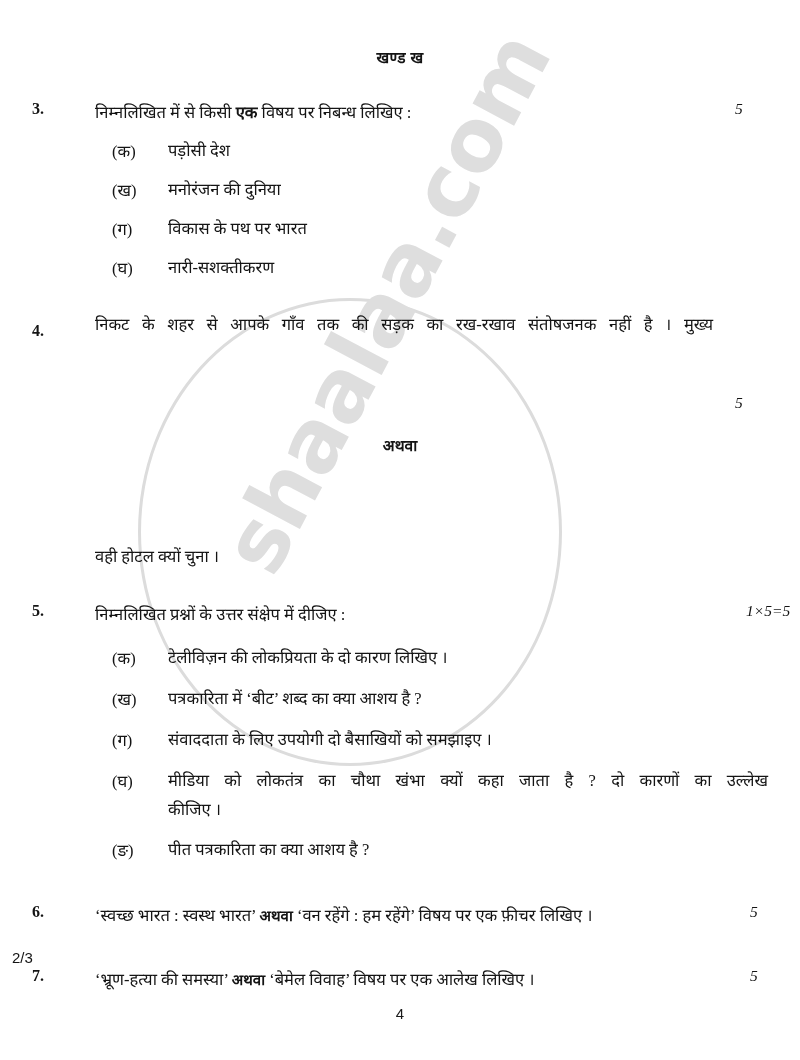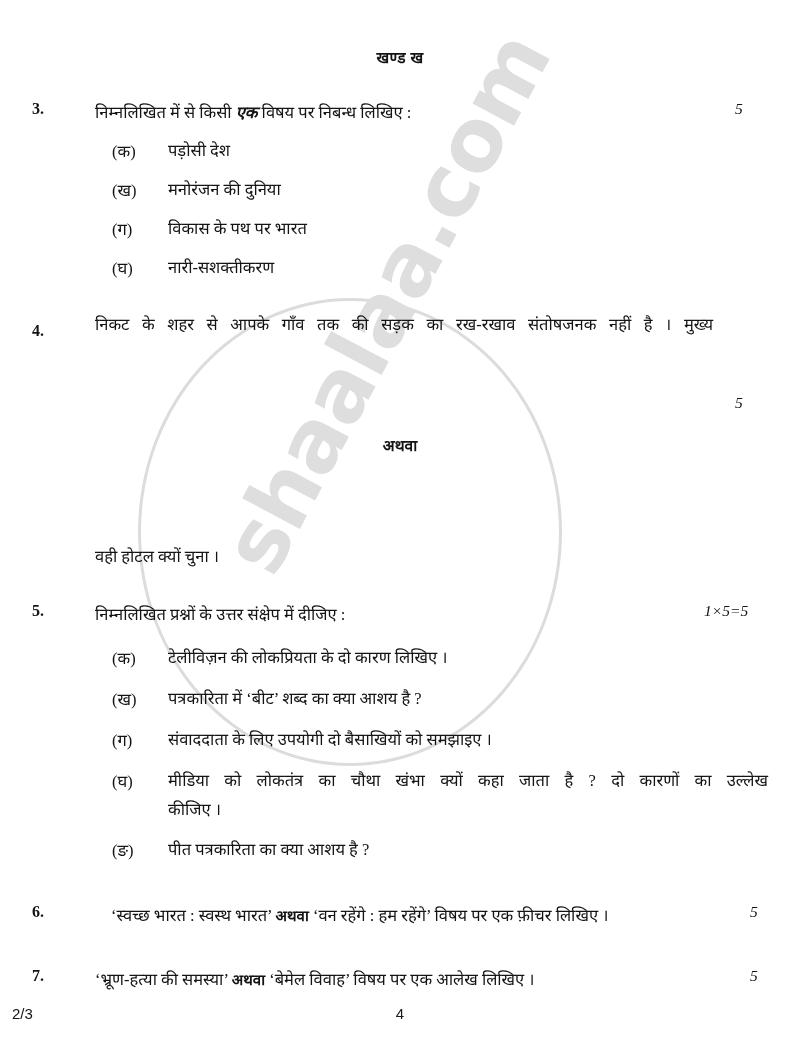--- a/index.html
+++ b/index.html
@@ -135,38 +135,38 @@
   }
   .athava {
     position: absolute;
     left: 0;
     width: 800px;
     text-align: center;
     font-family: "Liberation Sans", "DejaVu Sans", sans-serif;
     font-weight: bold;
     font-size: 15.5px;
   }
-  b.inl { font-weight: bold; font-style: italic; }
+  b.inl { font-weight: bold; }
   b.sans { font-family: "Liberation Sans", "DejaVu Sans", sans-serif; font-weight: bold; font-size: 15px; }
 
   
   .foot-page {
     position: absolute;
     left: 0;
     top: 1005px;
     width: 800px;
     text-align: center;
     font-family: "Liberation Sans", "DejaVu Sans", sans-serif;
     font-size: 15px;
     color: #1a1a1a;
   }
   .foot-frac {
     position: absolute;
     left: 12px;
-    top: 1005px;
+    top: 949px;
     font-family: "Liberation Sans", "DejaVu Sans", sans-serif;
     font-size: 15px;
   }
   .foot-visit {
     position: absolute;
     left: 10px;
     top: 1019px;
     font-family: "Liberation Sans", "DejaVu Sans", sans-serif;
     font-size: 21px;
     color: #000;
@@ -214,21 +214,21 @@
   <div class="para-just" style="top:312px;">निकट के शहर से आपके गाँव तक की सड़क का रख-रखाव संतोषजनक नहीं है । मुख्य</div>
   <div class="marks" style="top:394px;">5</div>
 
   <div class="athava" style="top:434px;">अथवा</div>
 
   <div class="para-line" style="top:544px;">वही होटल क्यों चुना ।</div>
 
   <div class="qrow" style="top:602px;">
     <span class="qnum">5.</span>
     <span class="qbody">निम्नलिखित प्रश्नों के उत्तर संक्षेप में दीजिए :</span>
-    <span class="marks" style="left:704px;">1×5=5</span>
+    <span class="marks" style="left:746px;">1×5=5</span>
   </div>
 
   <div class="opt" style="top:646px;">
     <span class="opt-label">(क)</span>
     <span class="opt-text">टेलीविज़न की लोकप्रियता के दो कारण लिखिए ।</span>
   </div>
   <div class="opt" style="top:687px;">
     <span class="opt-label">(ख)</span>
     <span class="opt-text">पत्रकारिता में ‘बीट’ शब्द का क्या आशय है ?</span>
   </div>
@@ -243,21 +243,21 @@
   <div class="opt" style="top:798px;">
     <span class="opt-text">कीजिए ।</span>
   </div>
   <div class="opt" style="top:838px;">
     <span class="opt-label">(ङ)</span>
     <span class="opt-text">पीत पत्रकारिता का क्या आशय है ?</span>
   </div>
 
   <div class="qrow" style="top:903px;">
     <span class="qnum">6.</span>
-    <span class="qbody" style="width:640px; white-space:nowrap;margin-left:16px;"><span>‘स्वच्छ भारत : स्वस्थ भारत’</span> <b class="sans">अथवा</b> <span>‘वन रहेंगे : हम रहेंगे’</span> <span>विषय पर एक फ़ीचर लिखिए ।</span></span>
+    <span class="qbody" style="width:640px; white-space:nowrap;"><span>‘स्वच्छ भारत : स्वस्थ भारत’</span> <b class="sans">अथवा</b> <span>‘वन रहेंगे : हम रहेंगे’</span> <span>विषय पर एक फ़ीचर लिखिए ।</span></span>
     <span class="marks" style="left:750px;">5</span>
   </div>
 
   <div class="qrow" style="top:967px;">
     <span class="qnum">7.</span>
     <span class="qbody" style="width:640px; white-space:nowrap;"><span>‘भ्रूण-हत्या की समस्या’</span> <b class="sans">अथवा</b> <span>‘बेमेल विवाह’</span> <span>विषय पर एक आलेख लिखिए ।</span></span>
     <span class="marks" style="left:750px;">5</span>
   </div>
 
   <div class="foot-frac">2/3</div>

